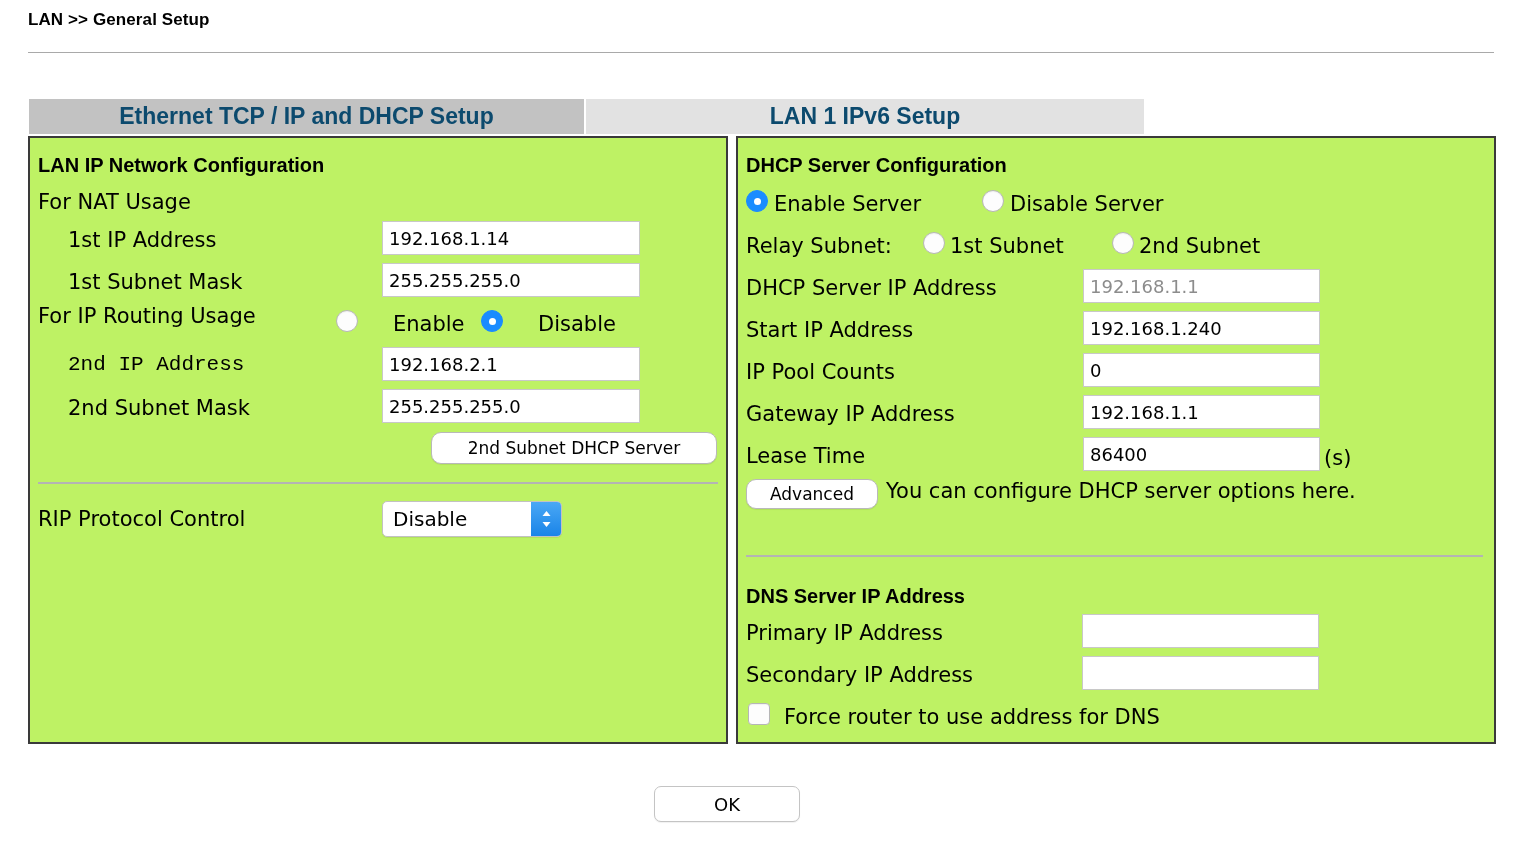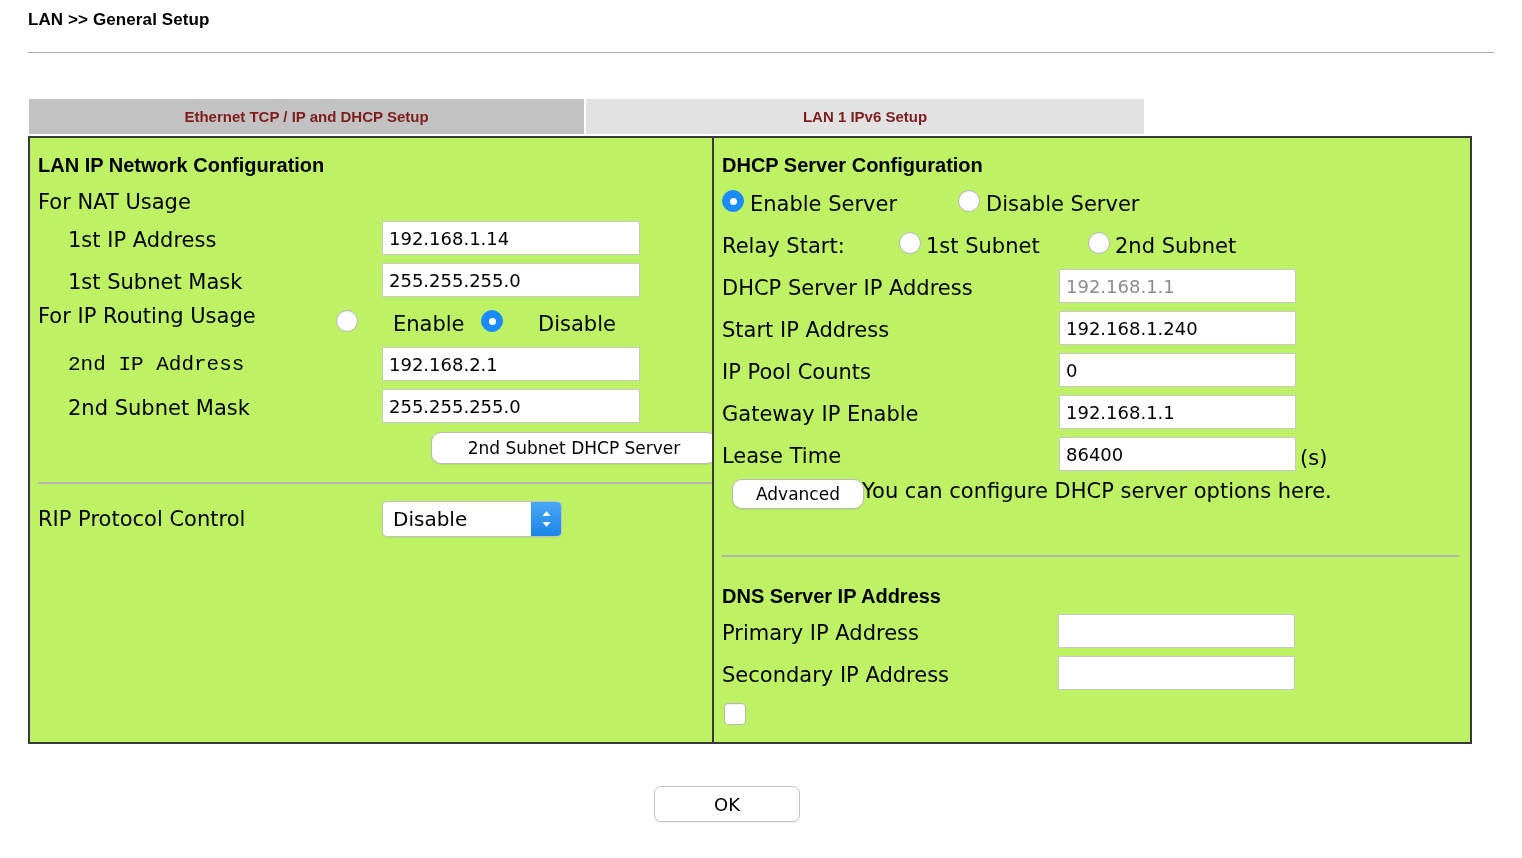--- a/index.html
+++ b/index.html
@@ -35,38 +35,38 @@
     display: flex;
     align-items: stretch;
   }
   .tab {
     height: 35px;
     display: flex;
     align-items: center;
     justify-content: center;
     font-family: "Liberation Sans", sans-serif;
     font-weight: bold;
-    font-size: 15px;
-    color: #7f1d1d;
+    font-size: 23px;
+    color: #0c4a6e;
     border-left: 1px solid #ffffff;
     border-right: 1px solid #ffffff;
   }
   .tab.active { width: 557px; background: #c2c2c2; }
   .tab.inactive { width: 560px; background: #e2e2e2; }
 
   
   .panel {
     position: absolute;
     top: 136px;
     border: 2px solid #3a3a3a;
     background: #bef264;
     height: 608px;
   }
   .panel-left  { left: 28px;  width: 700px; }
-  .panel-right { left: 712px; width: 760px; }
+  .panel-right { left: 736px; width: 760px; }
 
   .panel-inner { position: relative; width: 100%; height: 100%; }
 
   .sec-head {
     position: absolute;
     font-family: "Liberation Sans", sans-serif;
     font-weight: bold;
     font-size: 20px;
     color: #000;
   }
@@ -265,53 +265,54 @@
 <div class="panel panel-right">
   <div class="panel-inner">
 
     <div class="sec-head" style="left:8px; top:16px;">DHCP Server Configuration</div>
 
     <div class="radio on" style="left:8px; top:52px;"></div>
     <div class="lbl" style="left:36px; top:56px;">Enable Server</div>
     <div class="radio" style="left:244px; top:52px;"></div>
     <div class="lbl" style="left:272px; top:56px;">Disable Server</div>
 
-    <div class="lbl" style="left:8px; top:98px;">Relay Start:</div>
+    <div class="lbl" style="left:8px; top:98px;">Relay Subnet:</div>
     <div class="radio" style="left:185px; top:94px;"></div>
     <div class="lbl" style="left:212px; top:98px;">1st Subnet</div>
     <div class="radio" style="left:374px; top:94px;"></div>
     <div class="lbl" style="left:401px; top:98px;">2nd Subnet</div>
 
     <div class="lbl" style="left:8px; top:140px;">DHCP Server IP Address</div>
     <input class="txt readonly" style="left: 345px; top: 131px; width: 237px;" readonly="" value="192.168.1.1">
 
     <div class="lbl" style="left:8px; top:182px;">Start IP Address</div>
     <input class="txt" style="left: 345px; top: 173px; width: 237px;" value="192.168.1.240">
 
     <div class="lbl" style="left:8px; top:224px;">IP Pool Counts</div>
     <input class="txt" style="left: 345px; top: 215px; width: 237px;" value="0">
 
-    <div class="lbl" style="left:8px; top:266px;">Gateway IP Enable</div>
+    <div class="lbl" style="left:8px; top:266px;">Gateway IP Address</div>
     <input class="txt" style="left: 345px; top: 257px; width: 237px;" value="192.168.1.1">
 
     <div class="lbl" style="left:8px; top:308px;">Lease Time</div>
     <input class="txt" style="left: 345px; top: 299px; width: 237px;" value="86400">
     <div class="suffix" style="left:586px; top:308px;">(s)</div>
 
-    <div class="btn" style="left:8px; top:341px; width:132px; height:30px;margin-left:10px;">Advanced</div>
+    <div class="btn" style="left:8px; top:341px; width:132px; height:30px;">Advanced</div>
     <div class="helptext" style="left:148px; top:340px; width:600px;">You can configure DHCP server options here.</div>
 
     <div class="divider" style="left:8px; top:417px; width:737px;"></div>
 
     <div class="sec-head" style="left:8px; top:447px;">DNS Server IP Address</div>
 
     <div class="lbl" style="left:8px; top:485px;">Primary IP Address</div>
     <input class="txt" style="left: 344px; top: 476px; width: 237px;" value="">
 
     <div class="lbl" style="left:8px; top:527px;">Secondary IP Address</div>
     <input class="txt" style="left: 344px; top: 518px; width: 237px;" value="">
 
     <div class="checkbox" style="left:10px; top:565px;"></div>
+    <div class="lbl" style="left:46px; top:569px;">Force router to use address for DNS</div>
 
   </div>
 </div>
 
 <div class="ok-btn">OK</div>
 
 </body></html>

